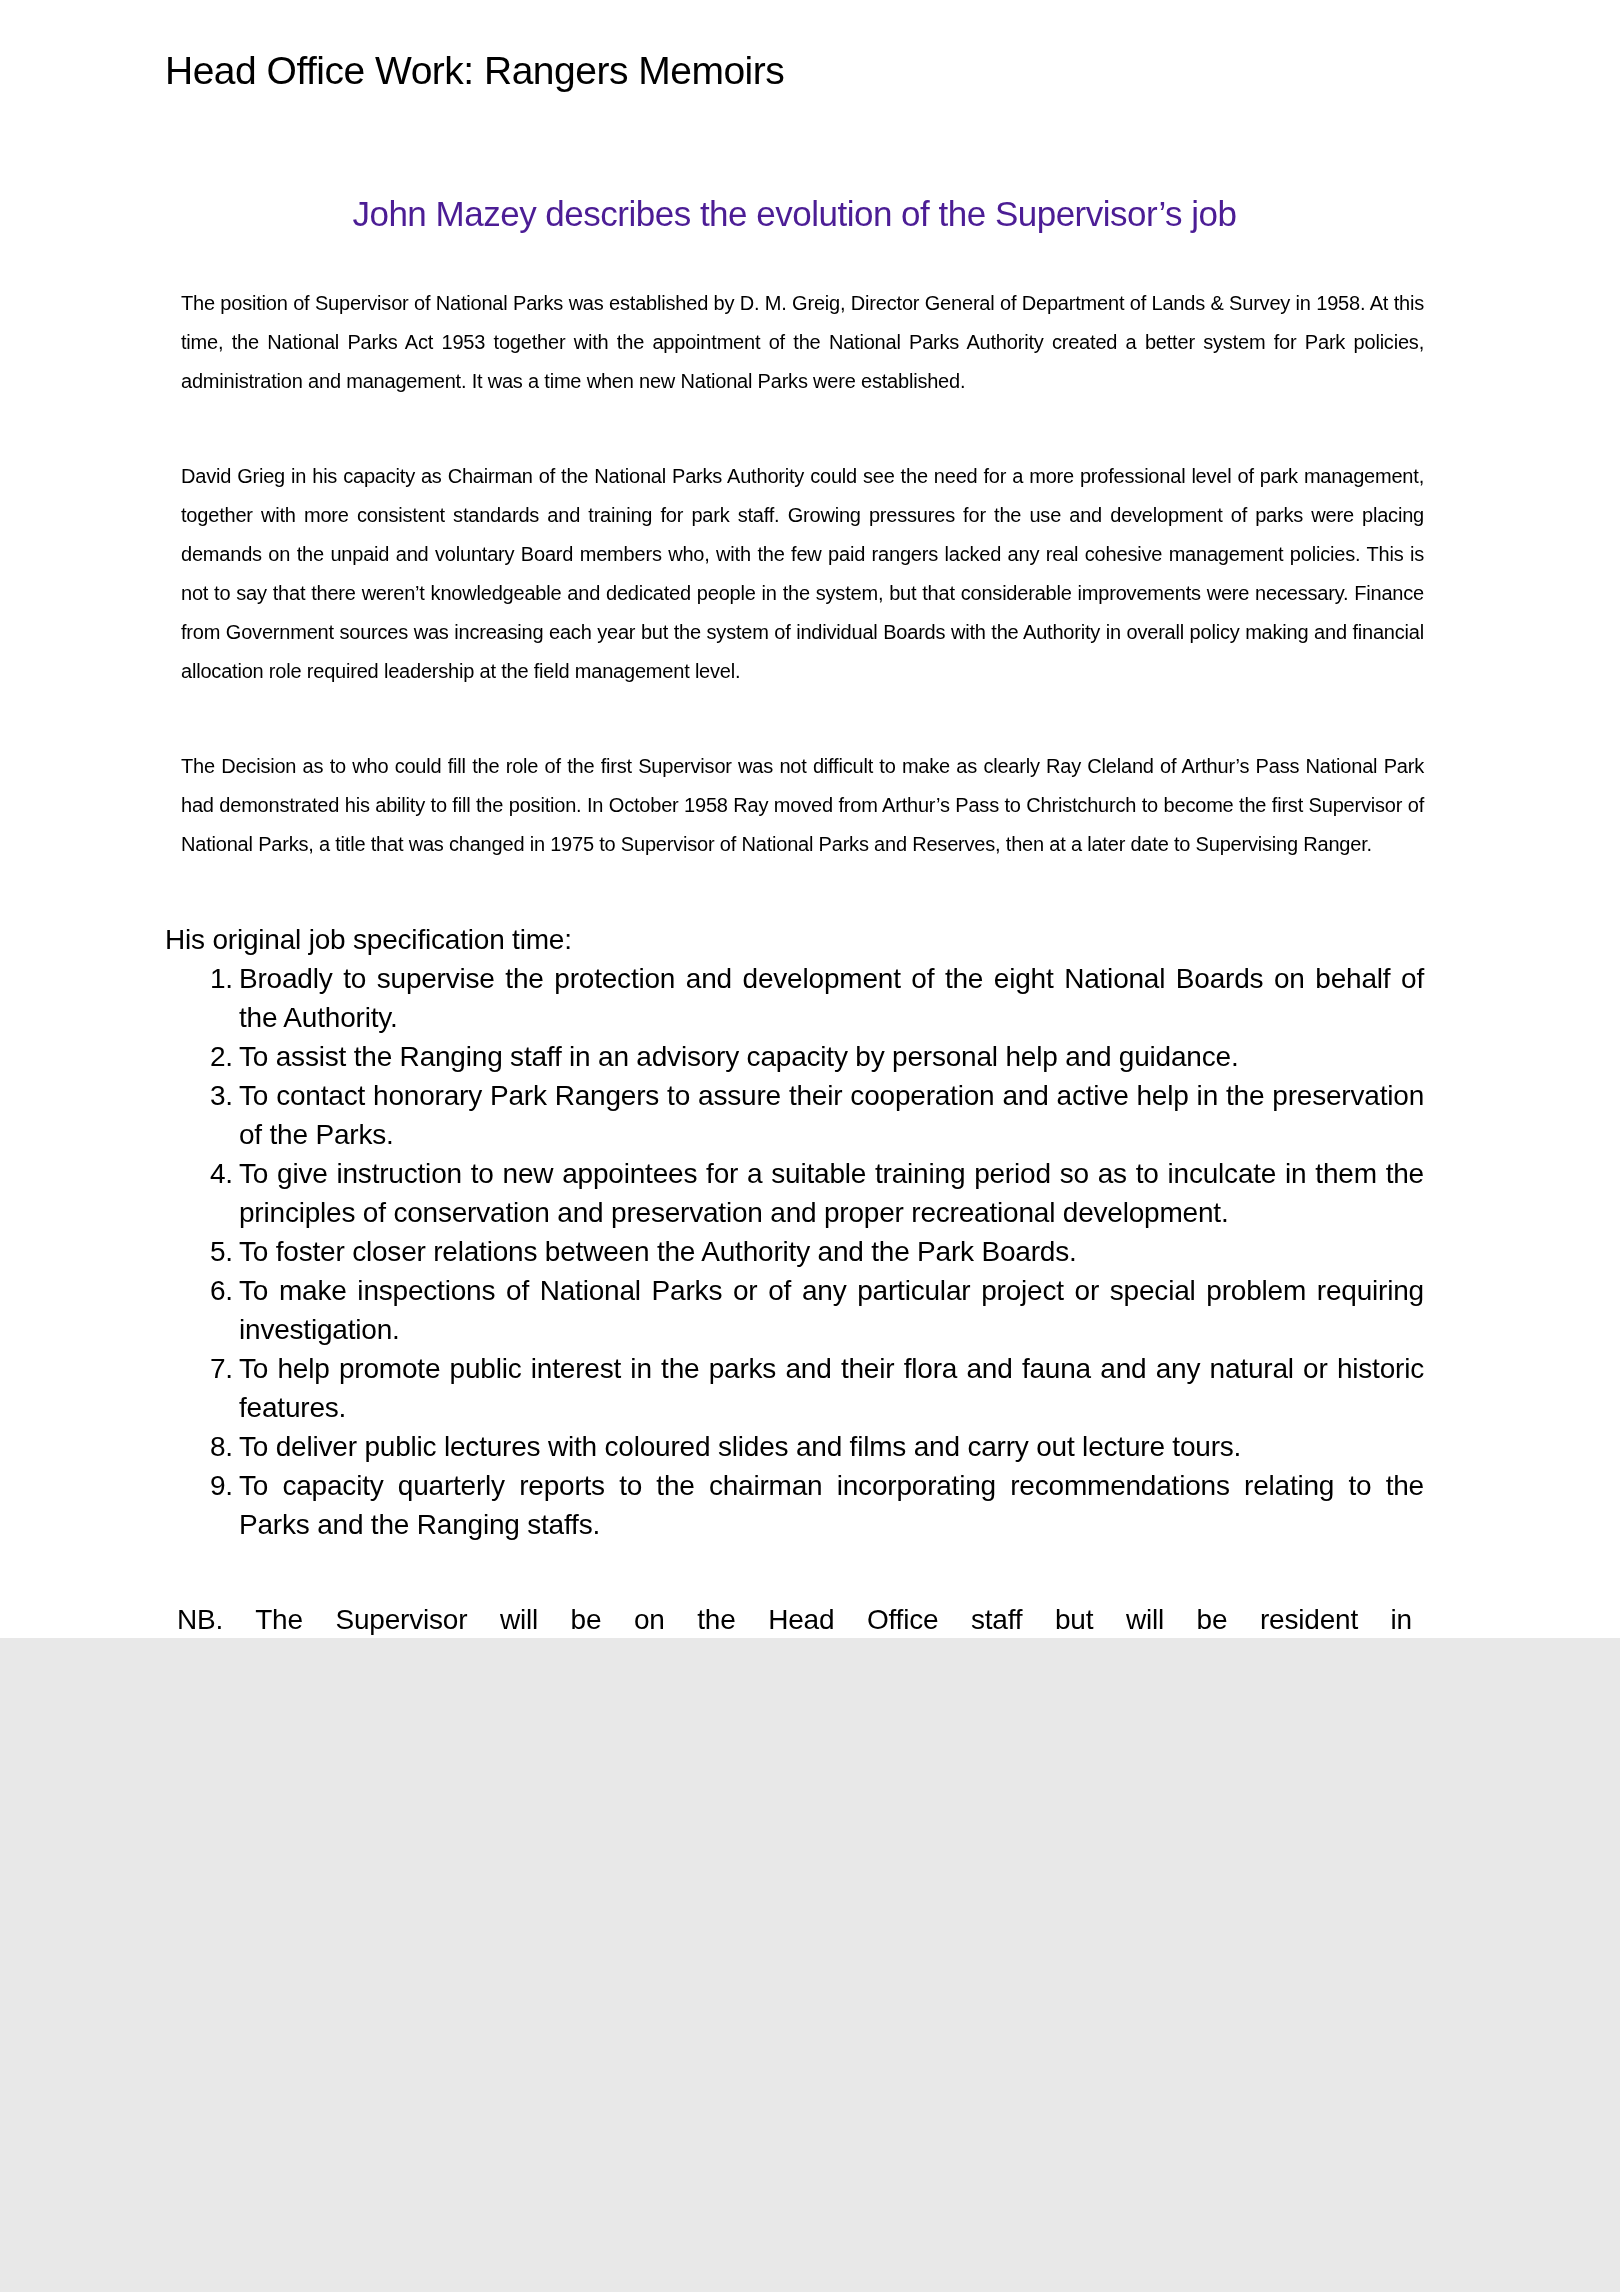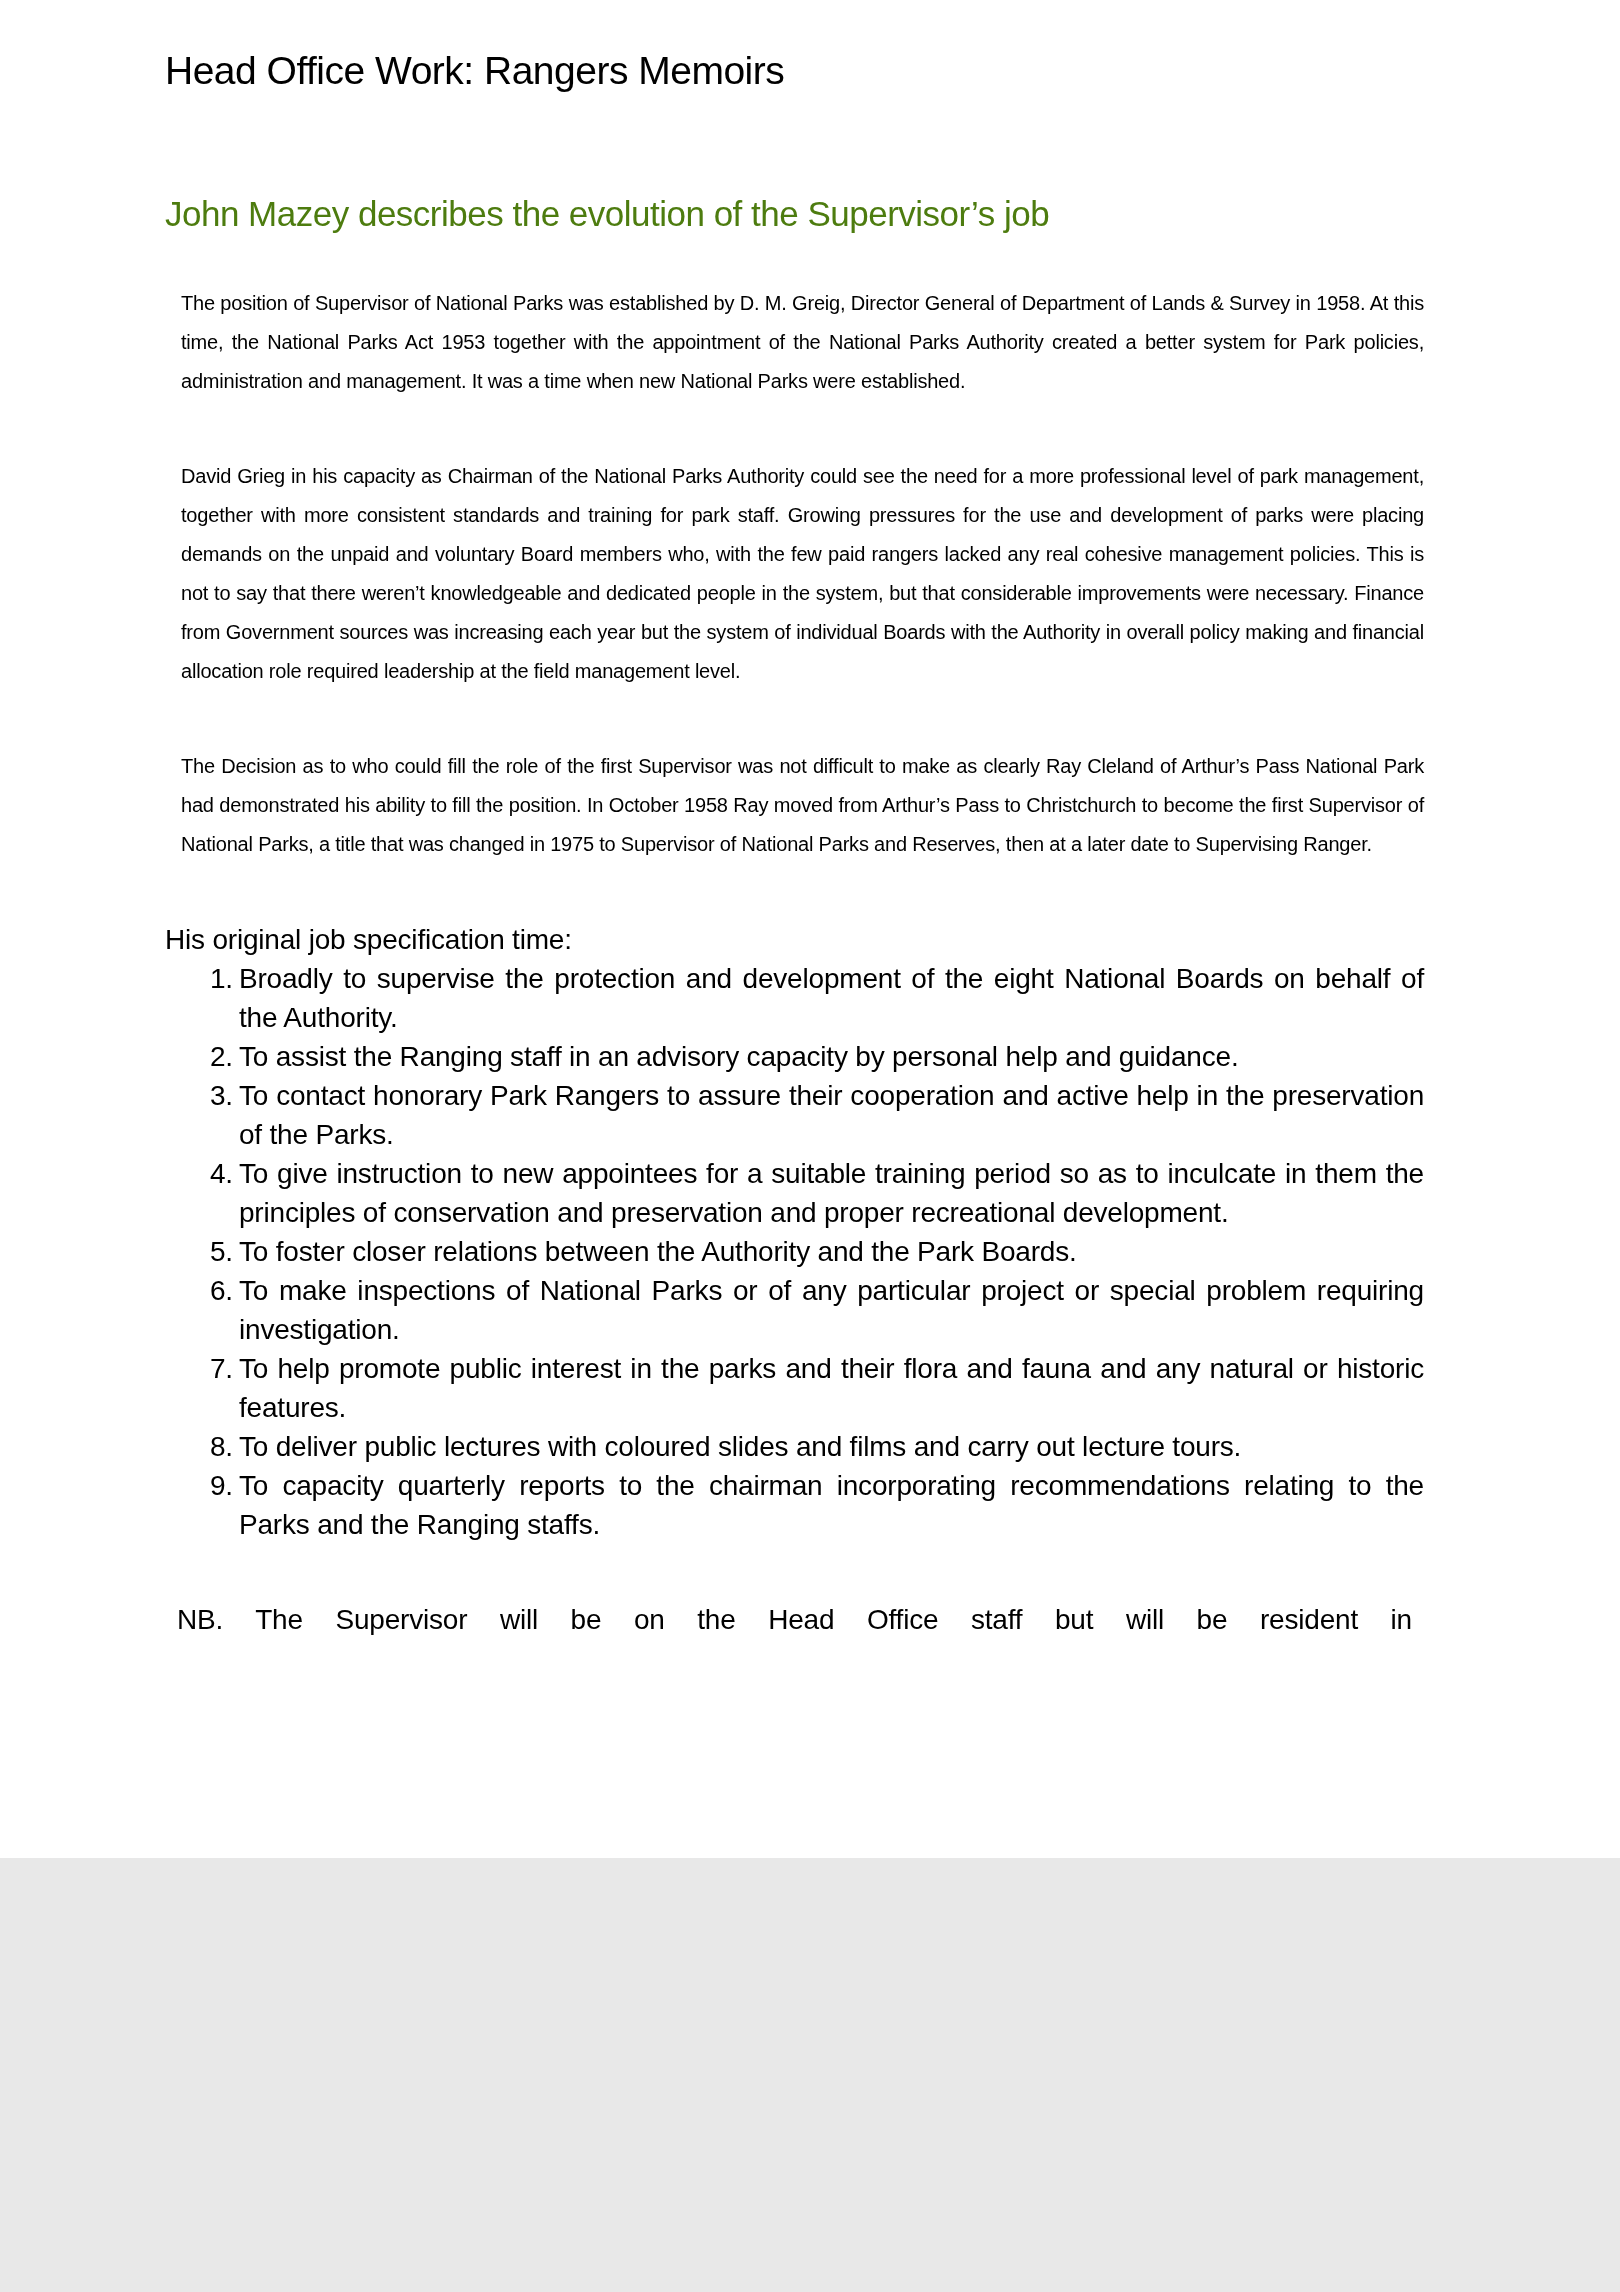--- a/index.html
+++ b/index.html
@@ -1,19 +1,19 @@
 <!DOCTYPE html>
 <html><head>
 <meta charset="utf-8">
 <style>
   html, body { margin: 0; padding: 0; background: #e8e8e8; }
   .page {
     position: relative;
     width: 1620px;
-    height: 1858px;
+    height: 1638px;
     background: #ffffff;
     margin: 0 auto;
     font-family: "Liberation Sans", "DejaVu Sans", sans-serif;
     color: #000000;
     overflow: hidden;
   }
   .content {
     position: absolute;
     left: 165px;
     top: 47px;
@@ -86,21 +86,21 @@
   }
 </style>
 </head>
 <body>
 
 <div class="page">
   <div class="content">
 
     <h1 class="doc-title">Head Office Work: Rangers Memoirs</h1>
 
-    <h2 class="section-heading" style="color: #4d7c0f;">John Mazey describes the evolution of the Supervisor’s job</h2>
+    <h2 class="section-heading" style="color: #4c1d95; text-align: center;">John Mazey describes the evolution of the Supervisor’s job</h2>
 
     <p class="body-par">The position of Supervisor of National Parks was established by D. M. Greig, Director General of Department of Lands &amp; Survey in 1958. At this time, the National Parks Act 1953 together with the appointment of the National Parks Authority created a better system for Park policies, administration and management. It was a time when new National Parks were established.</p>
 
     <p class="body-par">David Grieg in his capacity as Chairman of the National Parks Authority could see the need for a more professional level of park management, together with more consistent standards and training for park staff. Growing pressures for the use and development of parks were placing demands on the unpaid and voluntary Board members who, with the few paid rangers lacked any real cohesive management policies. This is not to say that there weren’t knowledgeable and dedicated people in the system, but that considerable improvements were necessary. Finance from Government sources was increasing each year but the system of individual Boards with the Authority in overall policy making and financial allocation role required leadership at the field management level.</p>
 
     <p class="body-par">The Decision as to who could fill the role of the first Supervisor was not difficult to make as clearly Ray Cleland of Arthur’s Pass National Park had demonstrated his ability to fill the position. In October 1958 Ray moved from Arthur’s Pass to Christchurch to become the first Supervisor of National Parks, a title that was changed in 1975 to Supervisor of National Parks and Reserves, then at a later date to Supervising Ranger.</p>
 
     <p class="intro-par">His original job specification time:</p>
 
     <div class="job-list">

